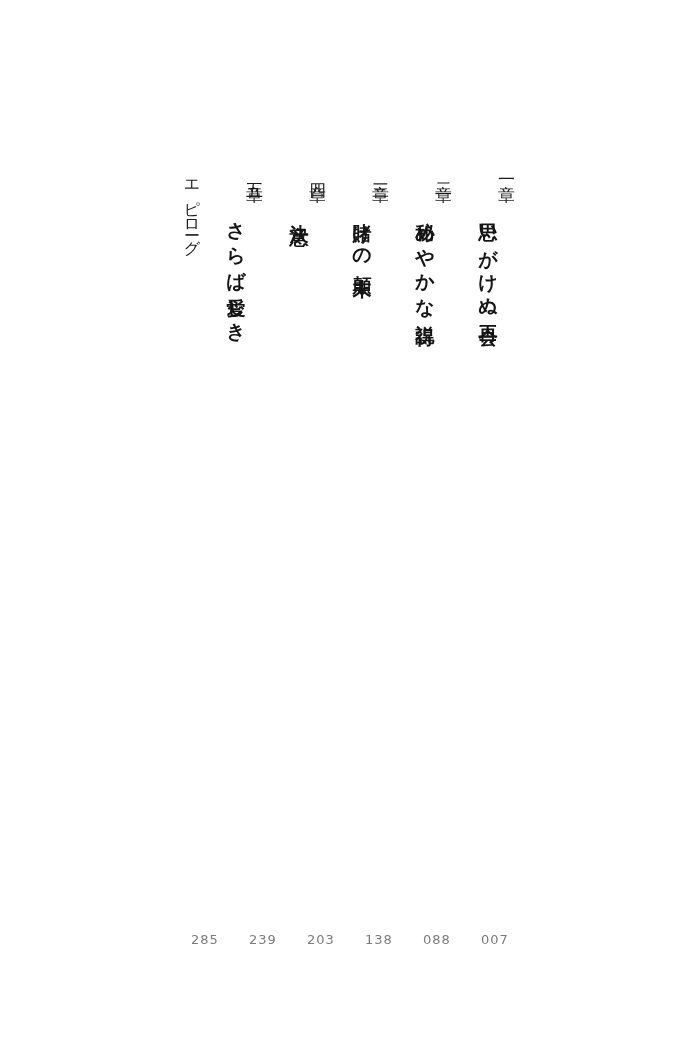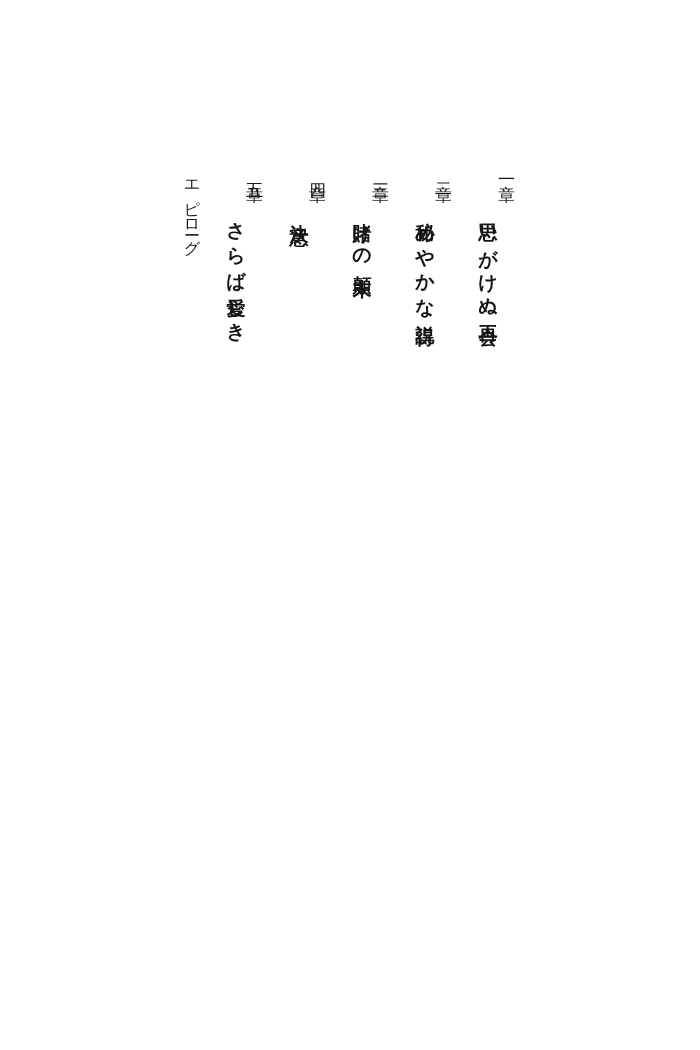--- a/index.html
+++ b/index.html
@@ -129,14 +129,22 @@
       <span class="chapter-title">秘めやかな説得</span>
     </div>
 
     <div class="toc-entry">
       <span class="chapter-label">一章</span>
       <span class="chapter-title">思いがけぬ再会</span>
     </div>
 
   </div>
 
+  <div class="page-numbers">
+    <span class="page-number">285</span>
+    <span class="page-number">239</span>
+    <span class="page-number">203</span>
+    <span class="page-number">138</span>
+    <span class="page-number">088</span>
+    <span class="page-number">007</span>
+  </div>
 
 </div>
 
 </body></html>

